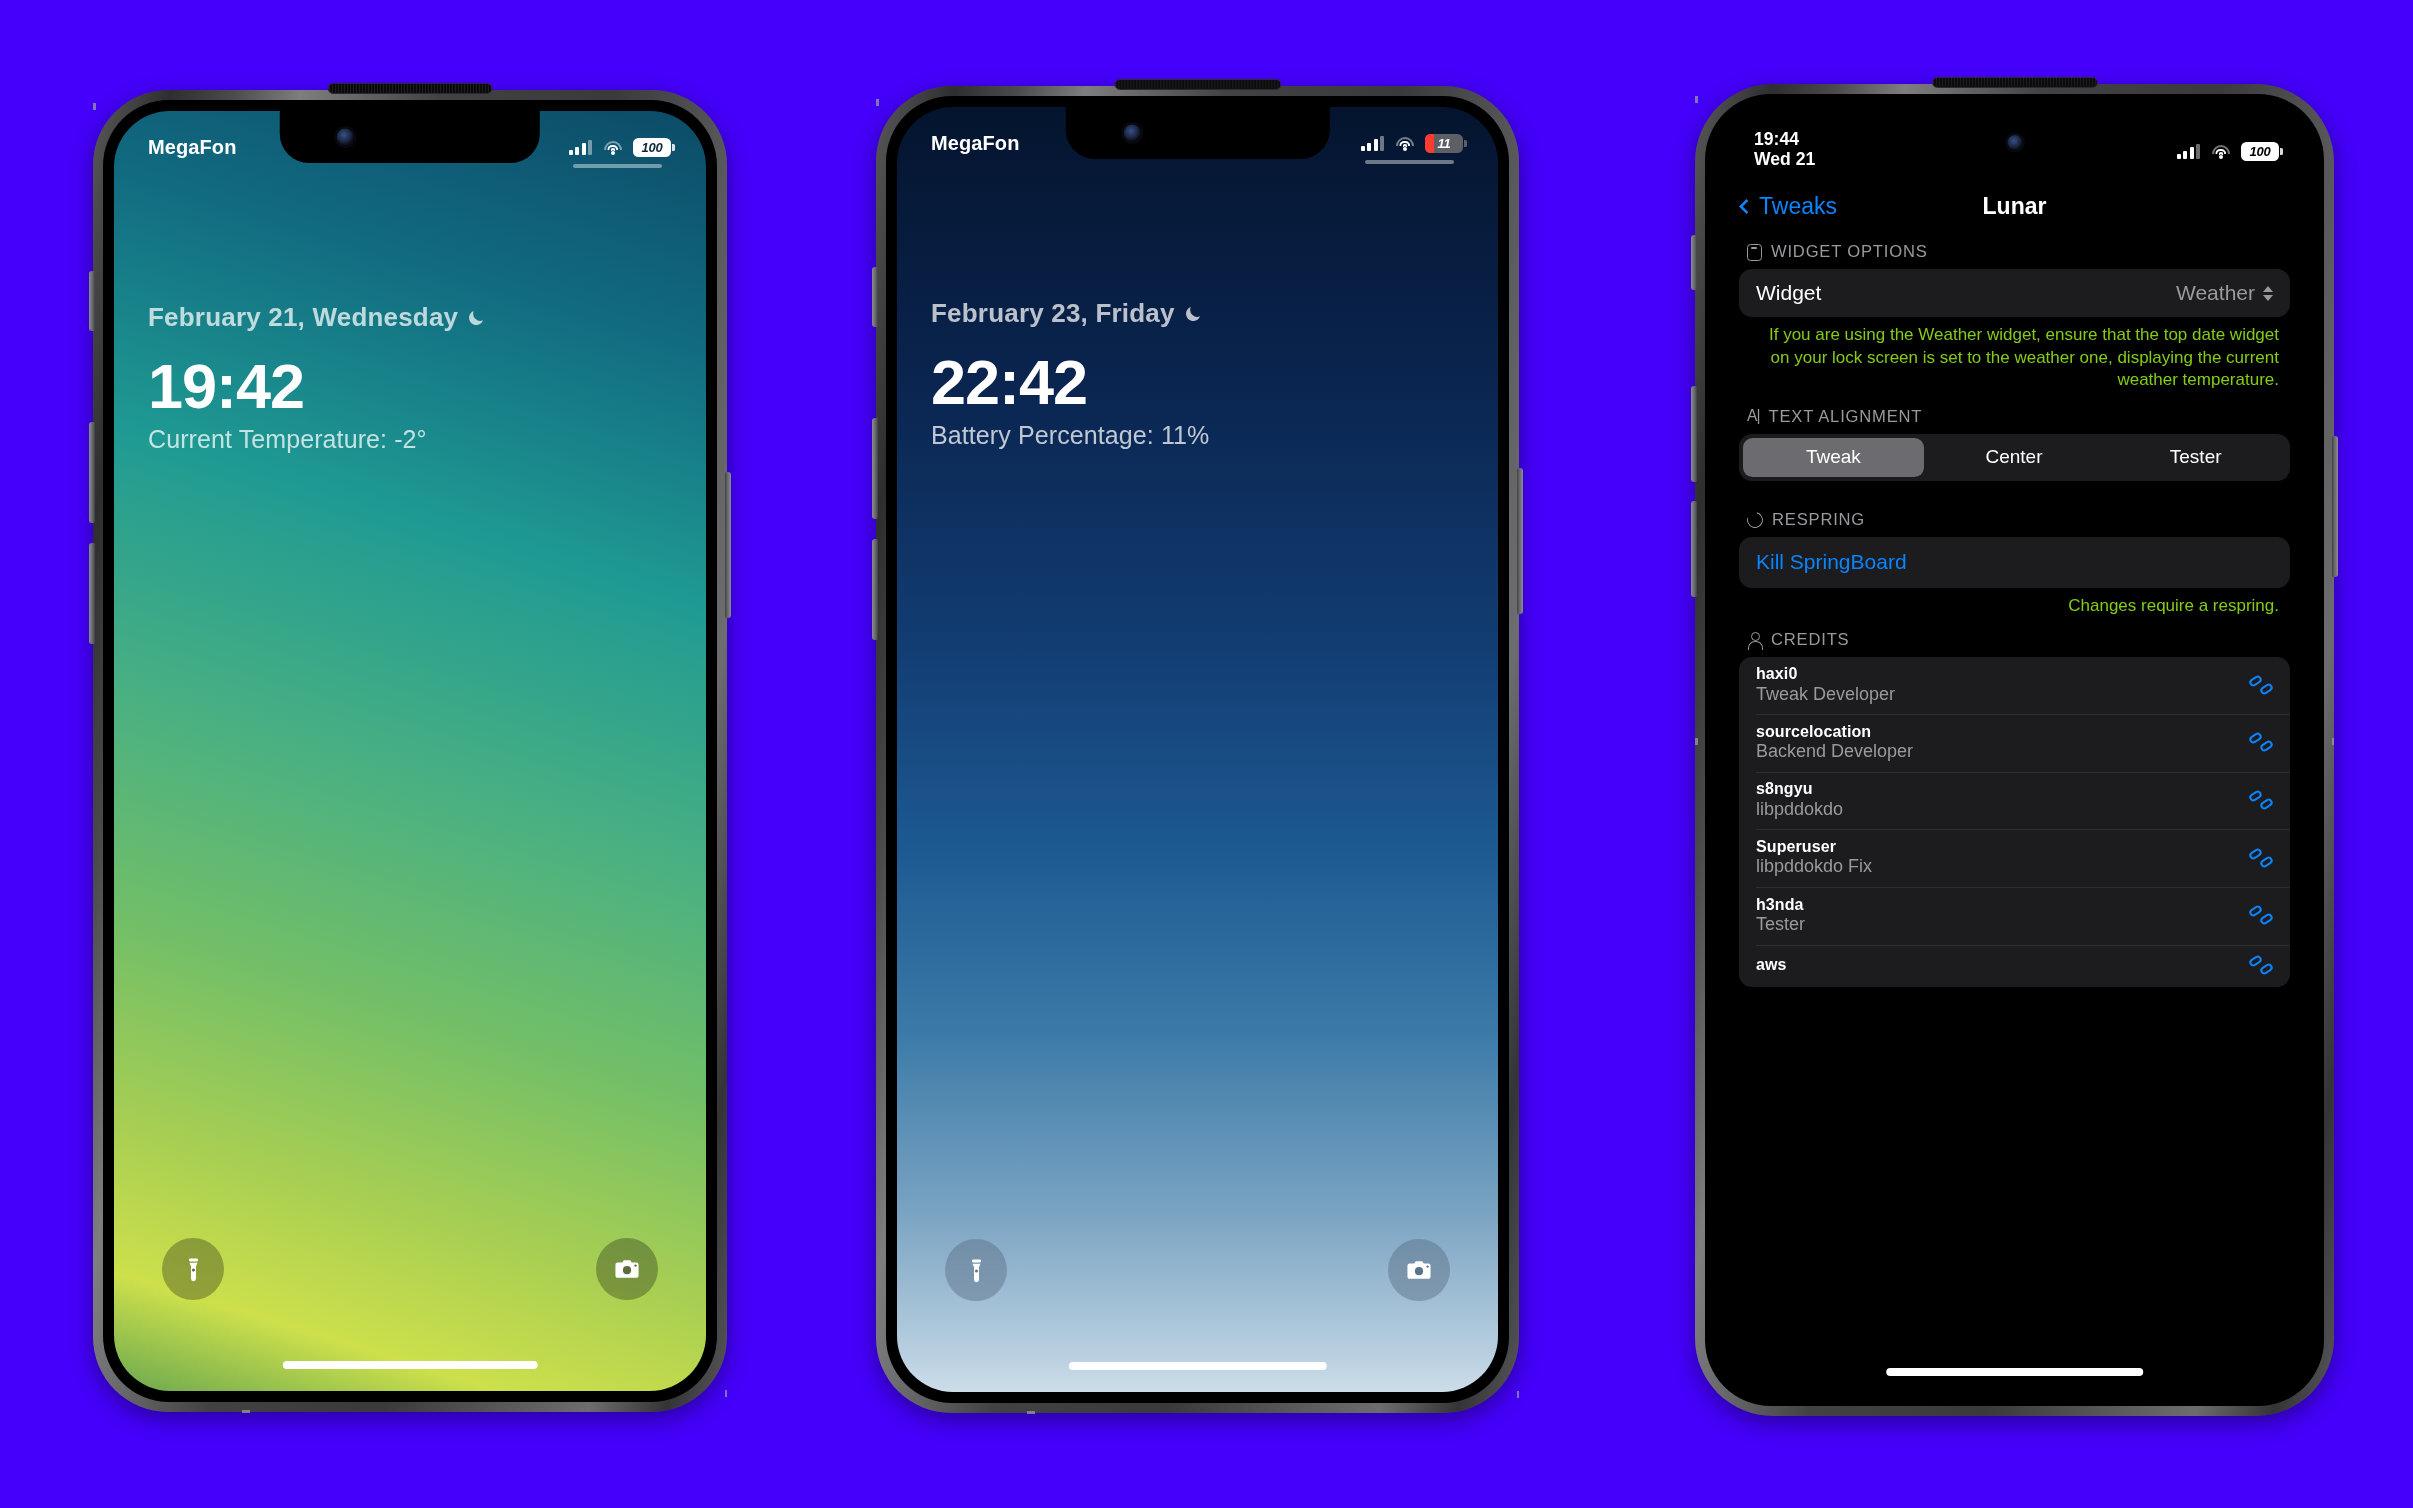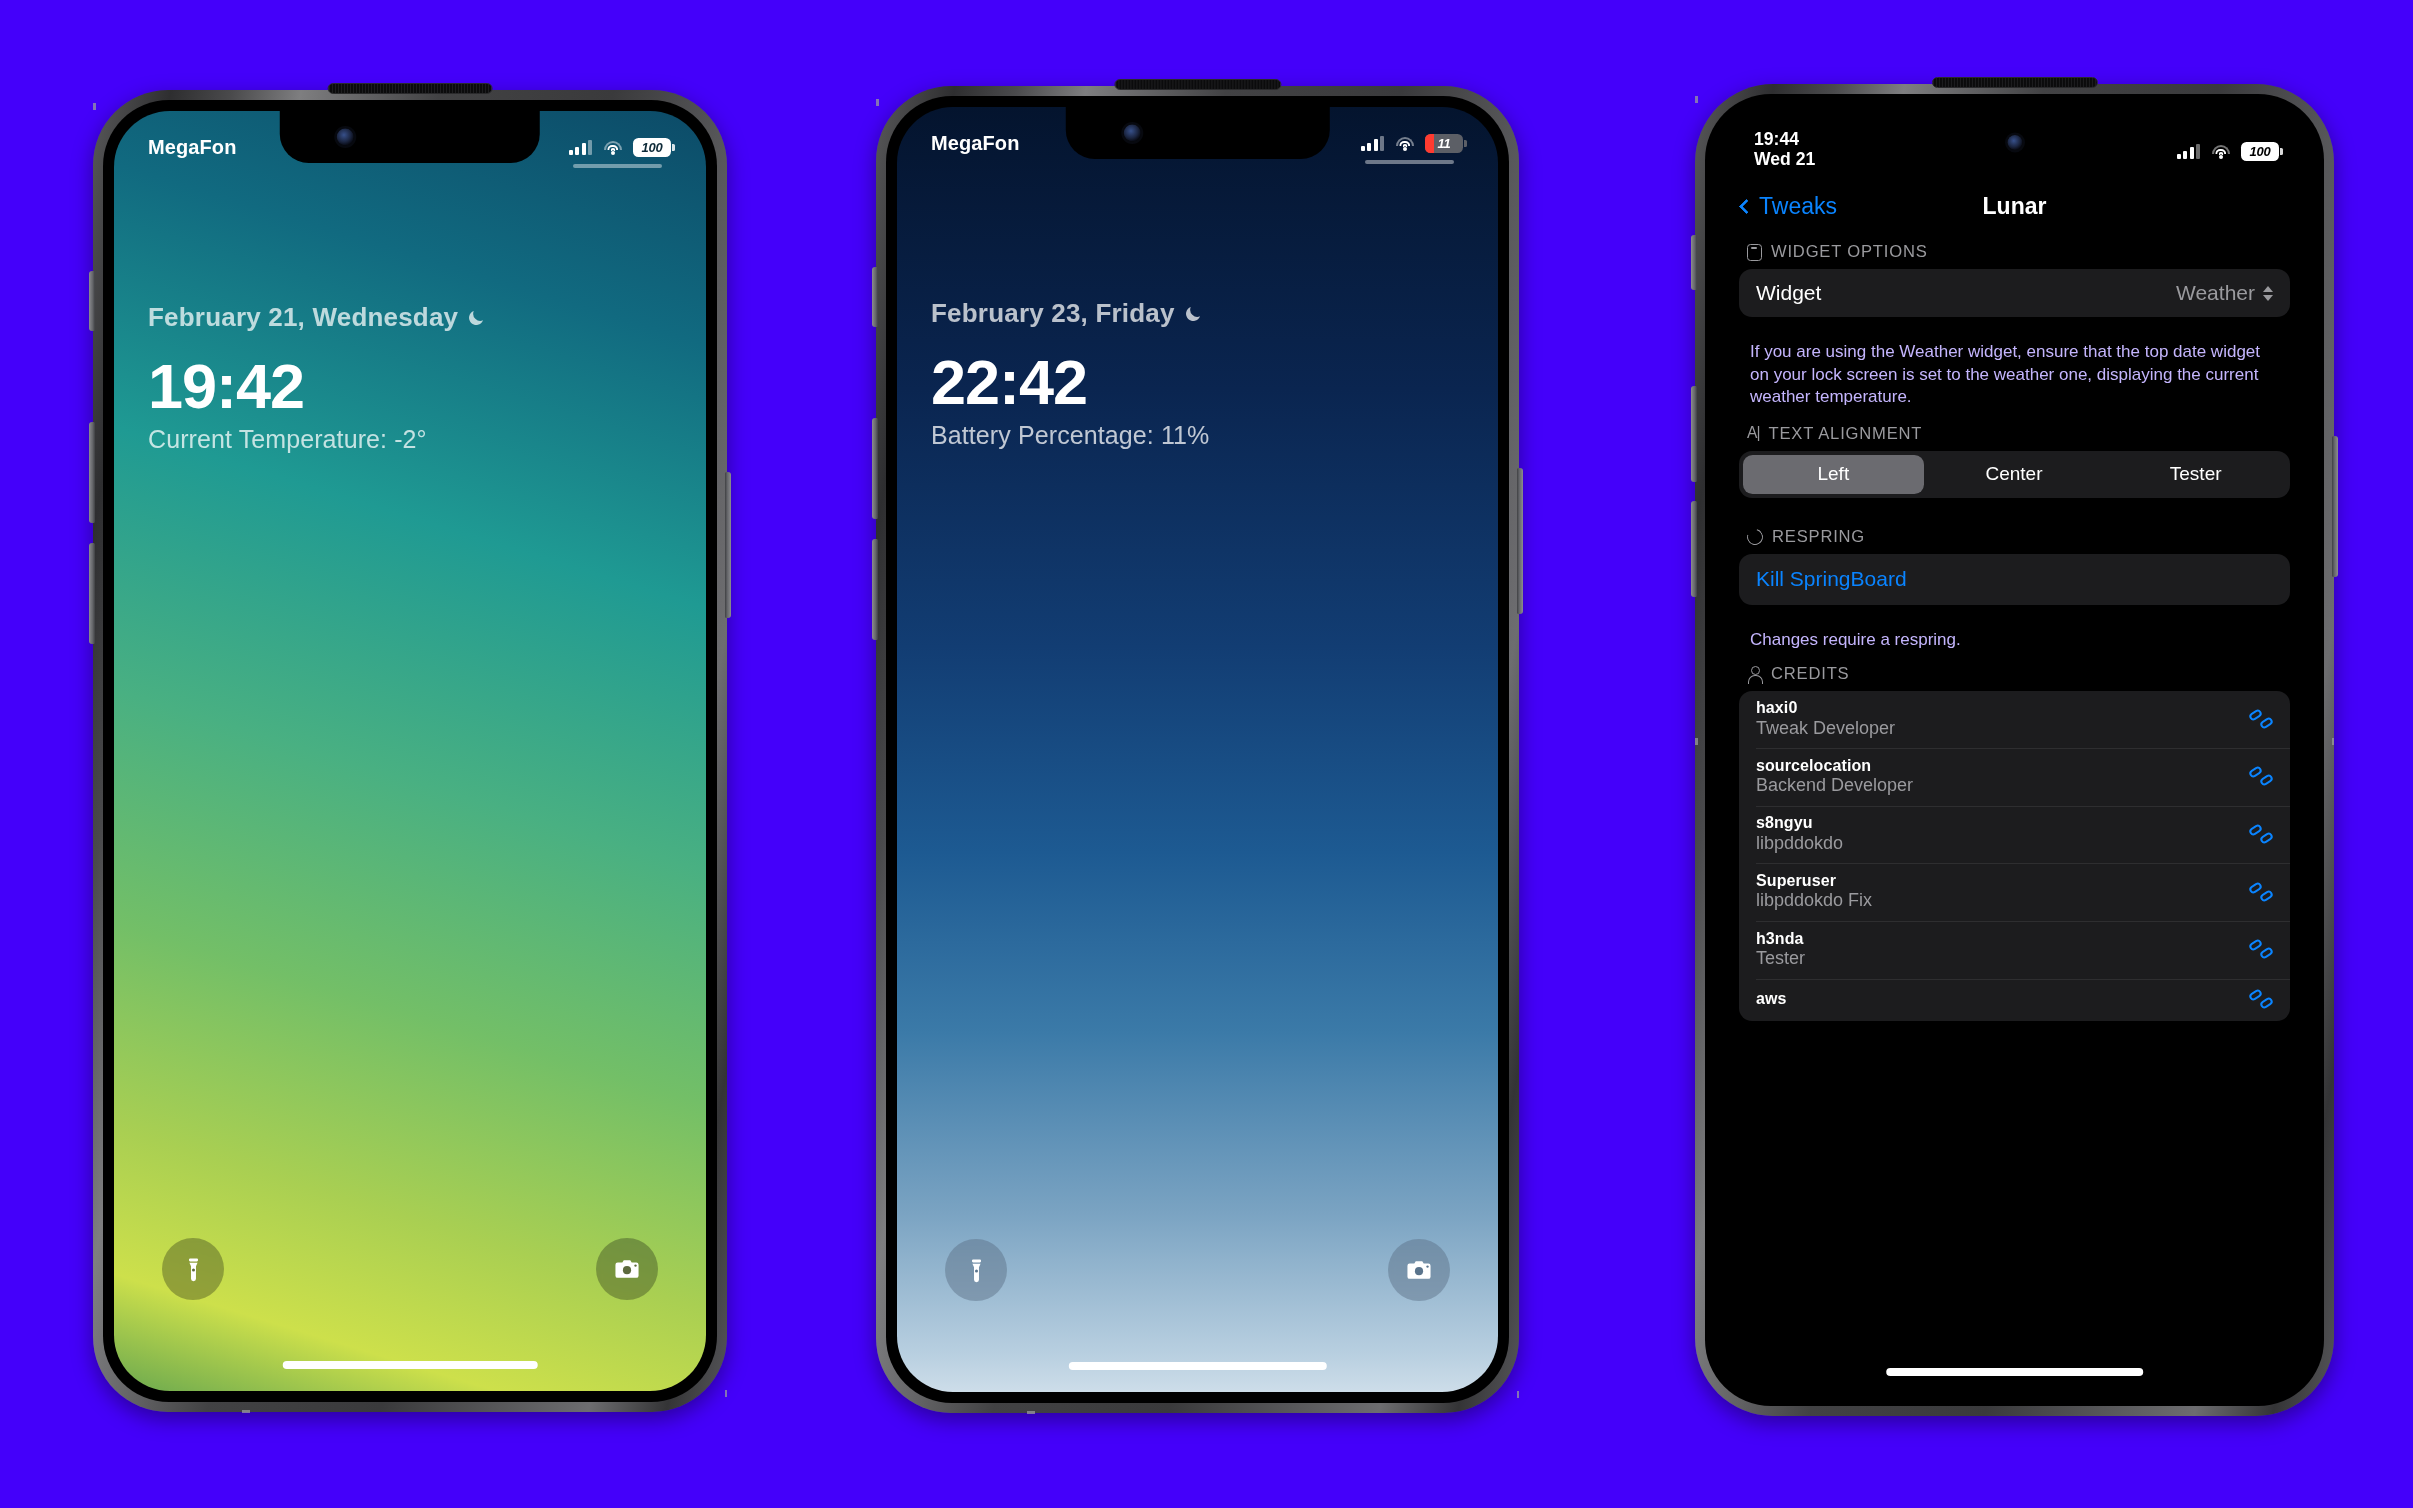--- a/index.html
+++ b/index.html
@@ -165,22 +165,22 @@
   .row{ display:flex; align-items:center; justify-content:space-between;
         padding:12px 17px; min-height:46px; }
   .row-label{ font-size:21px; font-weight:500; }
   .row-value{ font-size:21px; color:#9a9a9e; display:flex; align-items:center; gap:8px; }
   .updown{ display:flex; flex-direction:column; gap:3px; }
   .updown i{ width:0;height:0;border-left:5px solid transparent;
              border-right:5px solid transparent; }
   .updown .up{ border-bottom:6px solid #9a9a9e; }
   .updown .dn{ border-top:6px solid #9a9a9e; }
 
-  .footnote{ font-size:17px; color:#c4b5fd; line-height:1.33;
-             padding:24px 11px 2px; }
+  .footnote{ font-size:17px; color:#84cc16; line-height:1.33;
+             padding:7px 11px 2px;text-align:right; }
 
   .seg{ background:#1c1c1e; border-radius:13px; padding:4px; display:flex; }
   .seg-item{ flex:1; text-align:center; font-size:19px; padding:8.5px 0;
              border-radius:9.6px; position:relative; color:#fff; }
   .seg-item.active{ background:#6b6b70; }
   .seg-sep{ width:1px; align-self:center; height:46%;
             background:rgba(255,255,255,.28); }
 
   .link-row{ background:#1c1c1e; border-radius:13px; padding:13.6px 17px; }
   .link-text{ font-size:21px; color:#0a84ff; font-weight:500; }
@@ -424,21 +424,21 @@
               </div>
             </div>
           </div>
           <div class="footnote">If you are using the Weather widget, ensure that the top date widget on your lock screen is set to the weather one, displaying the current weather temperature.</div>
 
           <div class="sec-hdr" style="padding-top:13px;">
             <span class="sec-ico ico-text">A|</span>
             <span>TEXT ALIGNMENT</span>
           </div>
           <div class="seg">
-            <div class="seg-item active">Left</div>
+            <div class="seg-item active">Tweak</div>
             <div class="seg-item">Center</div>
             <div class="seg-sep"></div>
             <div class="seg-item">Tester</div>
           </div>
 
           <div class="sec-hdr" style="padding-top:29px;">
             <span class="sec-ico ico-resp"></span>
             <span>RESPRING</span>
           </div>
           <div class="link-row">

